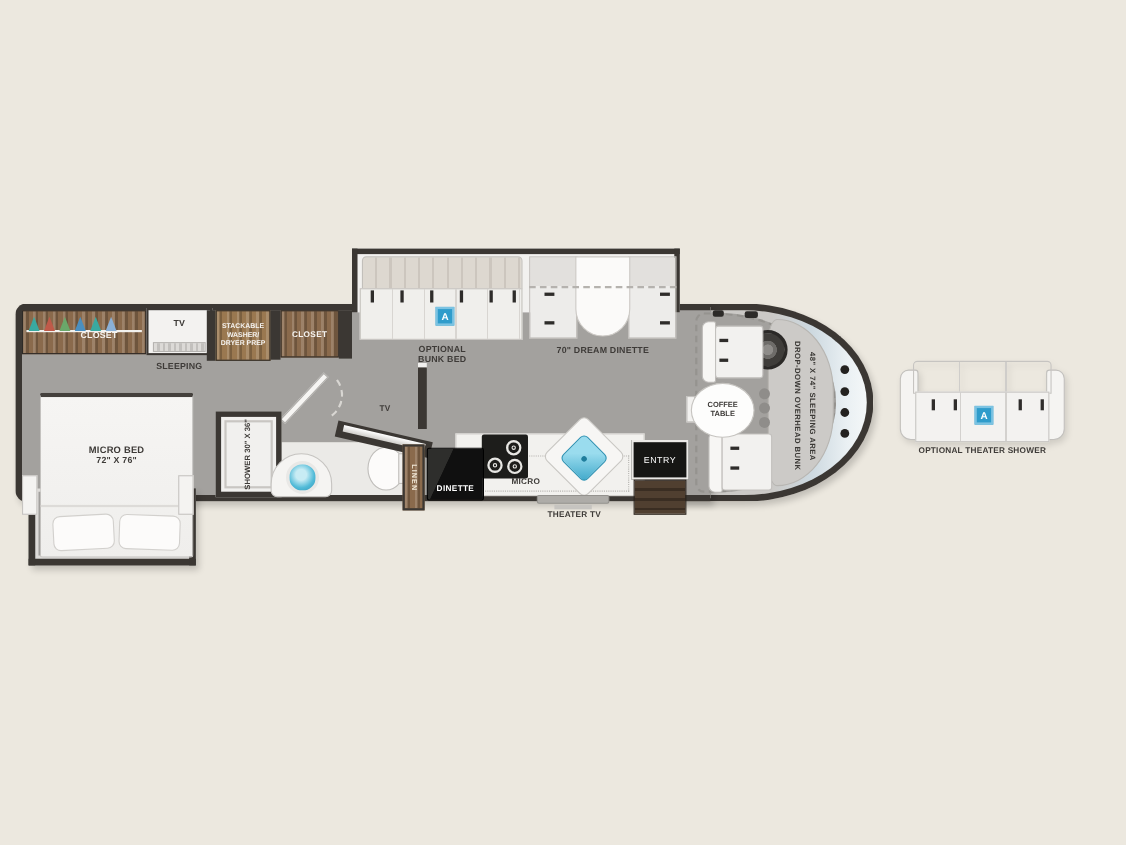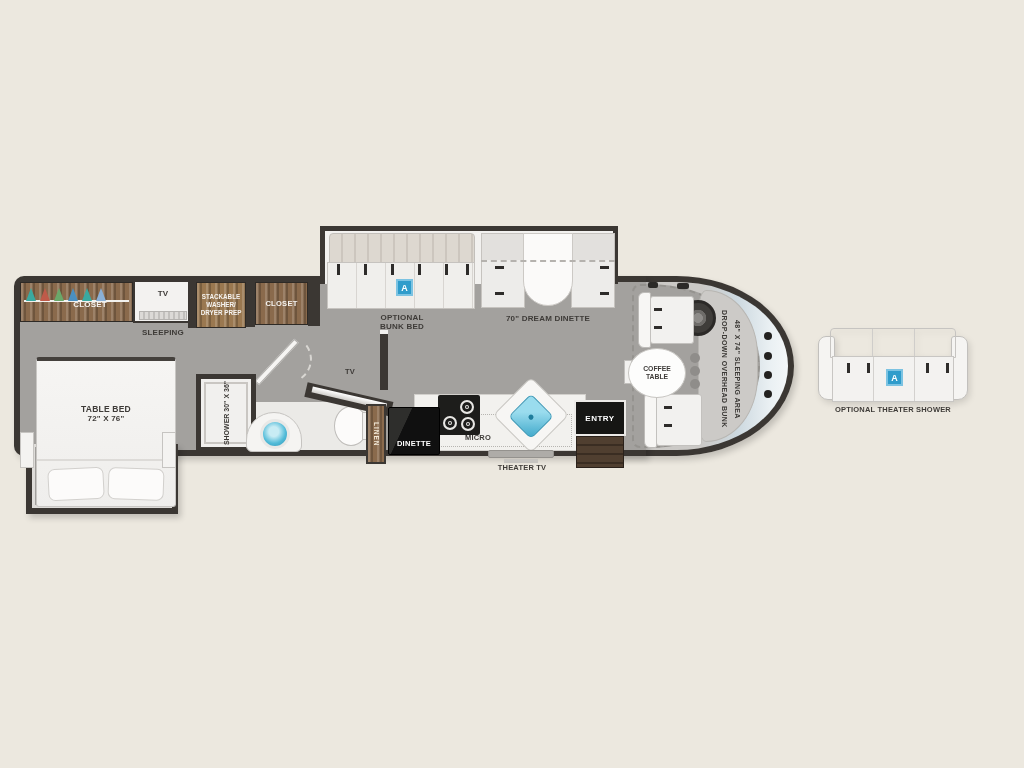--- a/index.html
+++ b/index.html
@@ -157,21 +157,21 @@
   #fridge span { position:absolute; left:0; right:0; bottom:6px; text-align:center;
     color:#fff; font-size:7.5px; font-weight:bold; letter-spacing:.3px; }
   #ksink { left:504px; top:388px; width:54px; height:54px; transform:rotate(45deg);
     background:#f7f6f4; border:1px solid #c9c7c3; border-radius:6px; }
   #ksink-basin { position:absolute; left:11px; top:11px; width:32px; height:32px;
     background: linear-gradient(135deg, #9adcee 0 40%, #3fa8ca); border:1px solid #2e93b4; border-radius:5px; }
   #ksink-drain { position:absolute; left:50%; top:50%; width:5px; height:5px; margin:-2.5px;
     background:#1f7d9c; border-radius:50%; }
   #entry { left:574px; top:400px; width:52px; height:36px; background:#161614;
     border:2px solid #eceae7; display:flex; align-items:center; justify-content:center; }
-  #entry span { color:#fff; font-size:8px; font-weight:bold; letter-spacing:.5px; }
+  #entry span { color:#fff; font-size:8px; font-weight:normal; letter-spacing:.5px; }
   #entry-steps { left:576px; top:436px; width:48px; height:32px;
     background: repeating-linear-gradient(to bottom, #503f30 0 7px, #3a2d22 7px 9px);
     border:1px solid #2a211a; }
   #ext-tv-bracket { left:488px; top:450px; width:66px; height:8px;
     background:#aeaca8; border:1px solid #94928e; border-radius:2px; }
   #ext-tv-bar { left:504px; top:459px; width:34px; height:4px; background:#c6c4c0; }
 
   
   #dash { left:698px; top:290px; width:60px; height:152px; background:#cccac7;
     border:1px solid #b8b6b2; border-radius: 16% 100% 100% 16% / 16% 50% 50% 16%; }
@@ -282,21 +282,21 @@
 
   <div class="abs" id="bed-slideout"></div>
   <div class="abs" id="bed">
     <div id="bed-fold"></div>
   </div>
   <div class="pillow" style="left:48px;top:468px;transform:rotate(-3deg)"></div>
   <div class="pillow" style="left:108px;top:468px;transform:rotate(2deg)"></div>
   <div class="nightstand white-box" style="left:20px;top:432px"></div>
   <div class="nightstand white-box" style="left:162px;top:432px"></div>
   <div class="lbl" style="left:46px;top:404px;width:120px">
-    <span class="ln" style="font-size:8.5px">TABLE BED</span>
+    <span class="ln" style="font-size:8.5px">MICRO BED</span>
     <span class="ln">72" X 76"</span>
   </div>
 
   <div class="abs" id="bath-floor"></div>
   <div class="abs" id="shower">
     <div id="shower-inner">
       <div id="shower-text">
         <span class="ln">SHOWER</span>
         <span class="ln">30" X 36"</span>
       </div>

